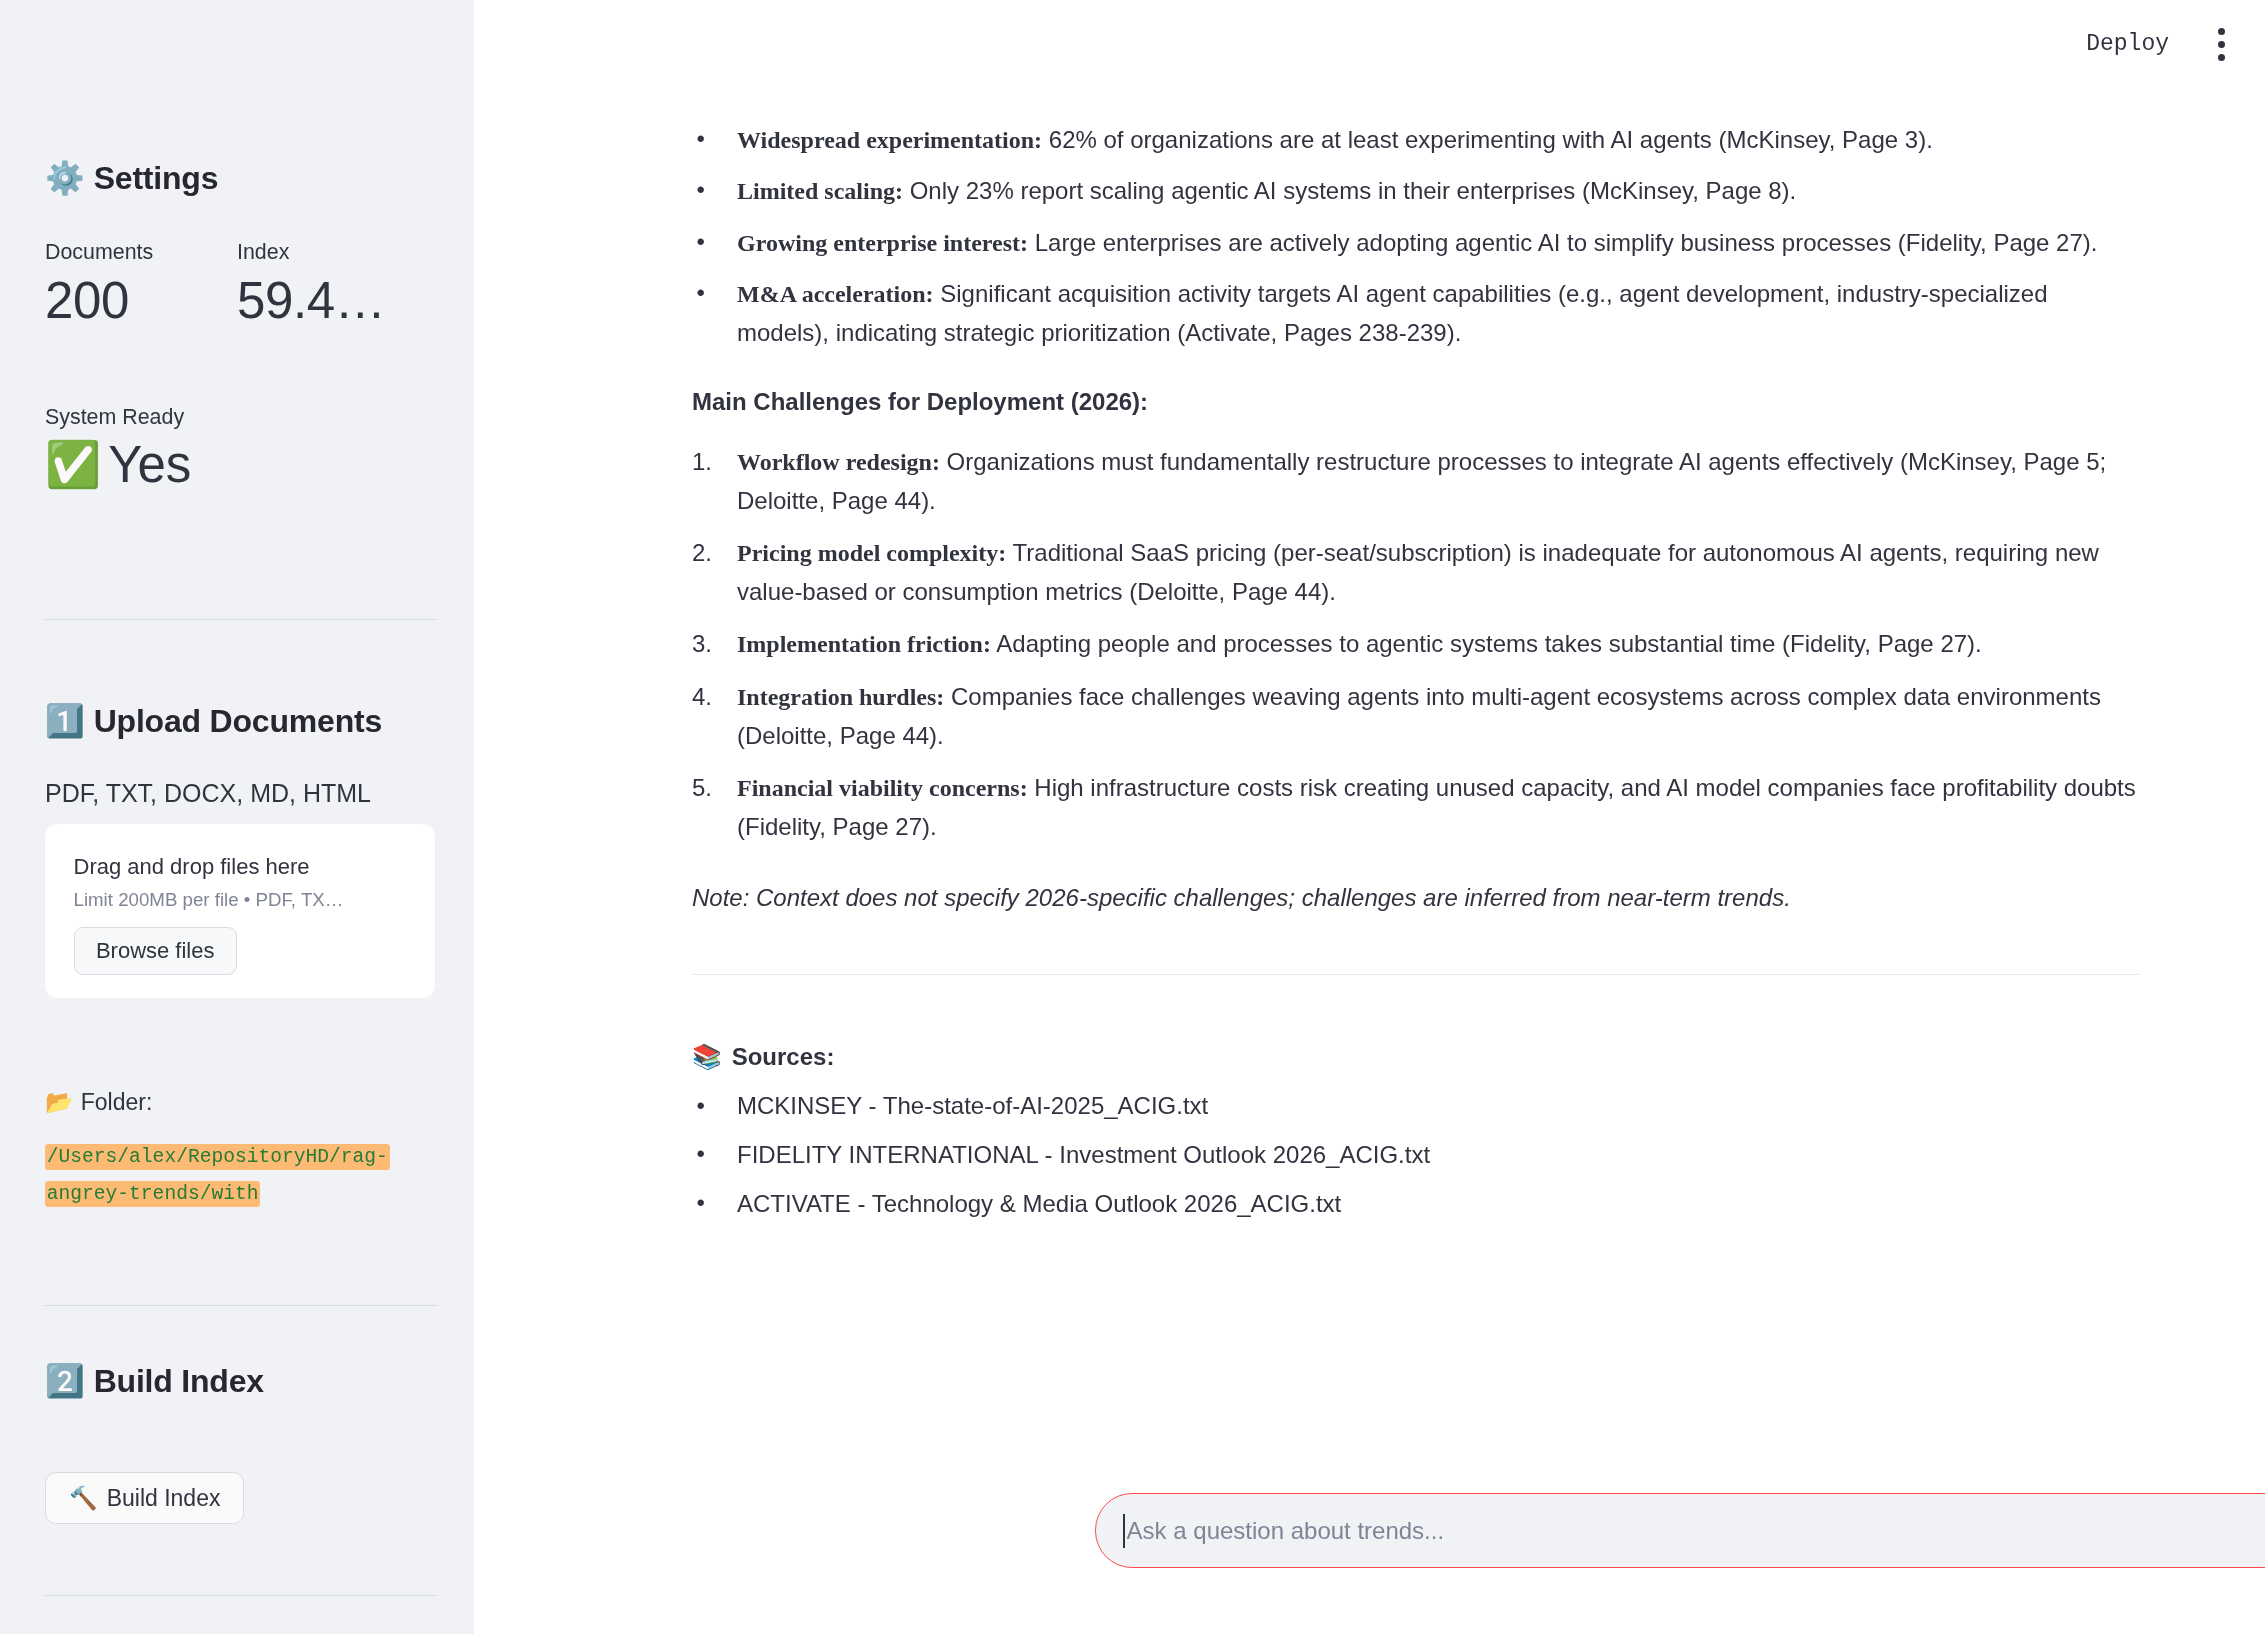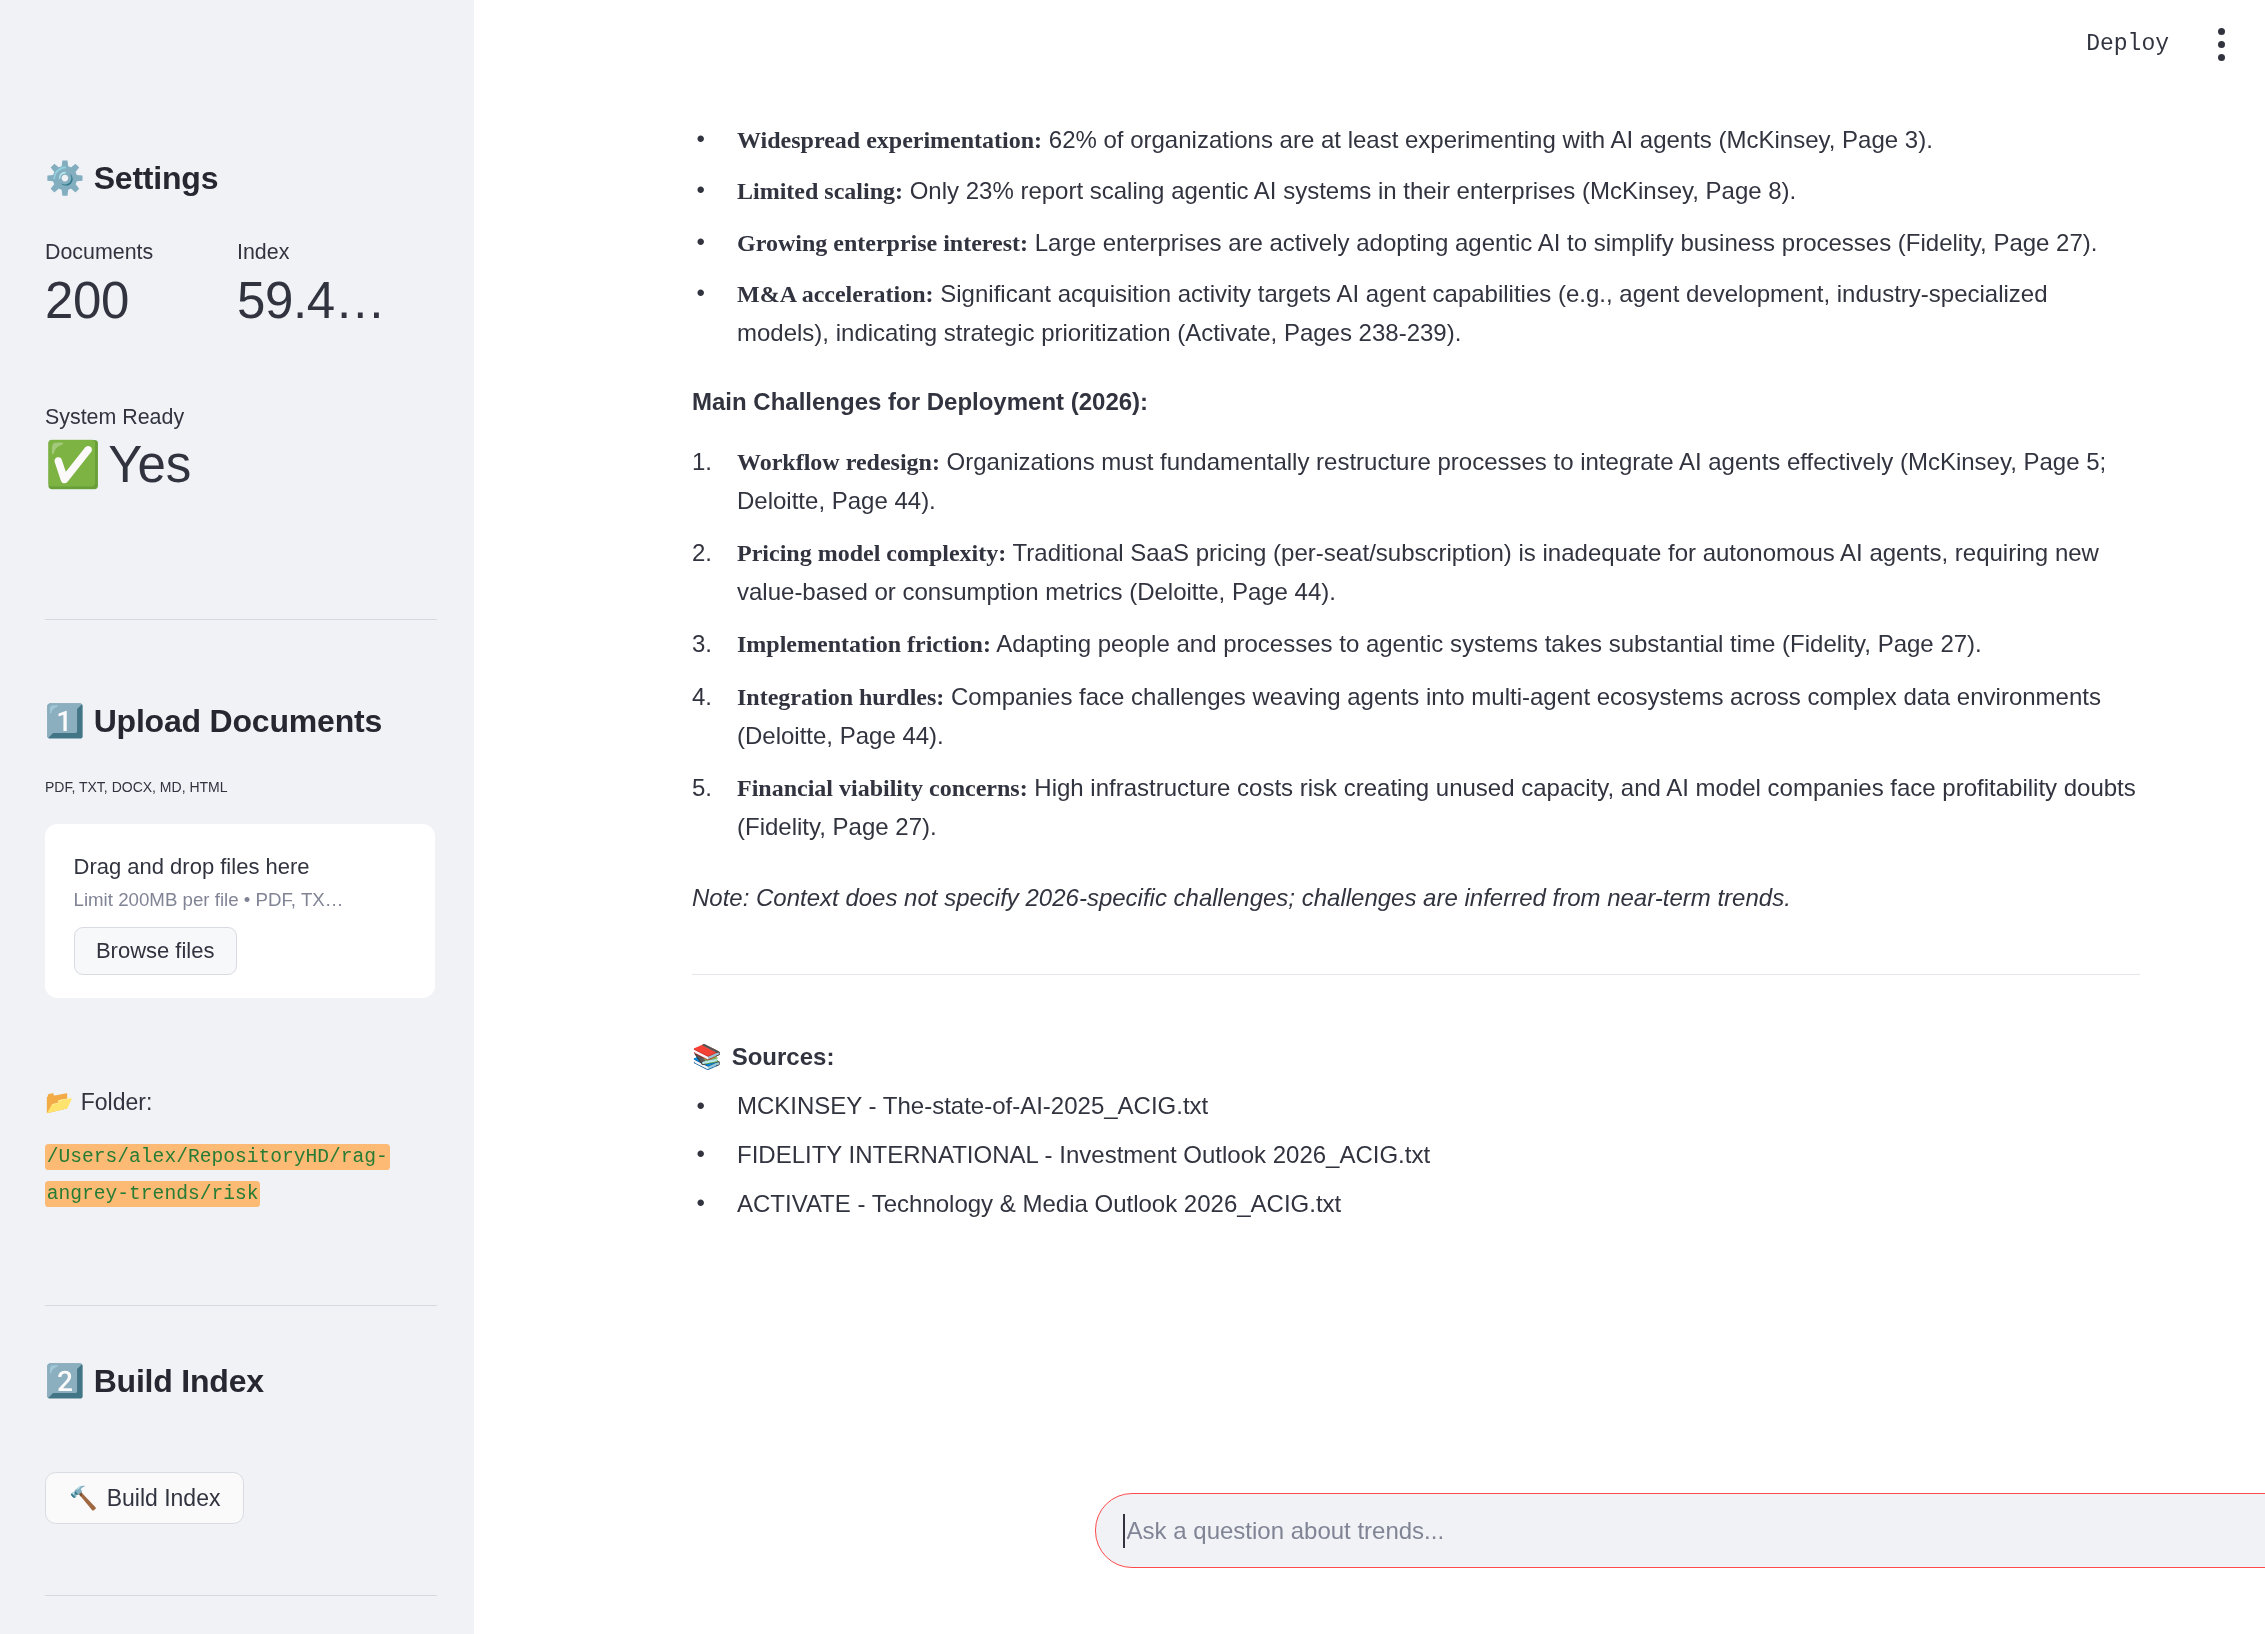--- a/index.html
+++ b/index.html
@@ -105,21 +105,21 @@
   .div-1 { top: 619px; }
   .div-2 { top: 1305px; }
   .div-3 { top: 1595px; }
 
   .upload-heading { position: absolute; top: 702px; left: 45px; }
 
   .upload-types {
     position: absolute;
     top: 779px;
     left: 45px;
-    font-size: 14px;
+    font-size: 25px;
     color: #31333F;
   }
 
   .dropzone {
     position: absolute;
     top: 824px;
     left: 45px;
     width: 390px;
     height: 174px;
     background: #ffffff;
@@ -417,21 +417,21 @@
         <div class="browse-btn">Browse files</div>
       </div>
 
       <div class="folder-label">
         <span class="emoji">📂</span>
         <span>Folder:</span>
       </div>
 
       <div class="folder-path">
         <span class="pathchunk">/Users/alex/RepositoryHD/rag-</span><br>
-        <span class="pathchunk">angrey-trends/risk</span>
+        <span class="pathchunk">angrey-trends/with</span>
       </div>
 
       <div class="sb-divider div-2"></div>
 
       <div class="sb-heading build-heading">
         <span class="emoji">2️⃣</span>
         <span>Build Index</span>
       </div>
 
       <div class="build-btn">

